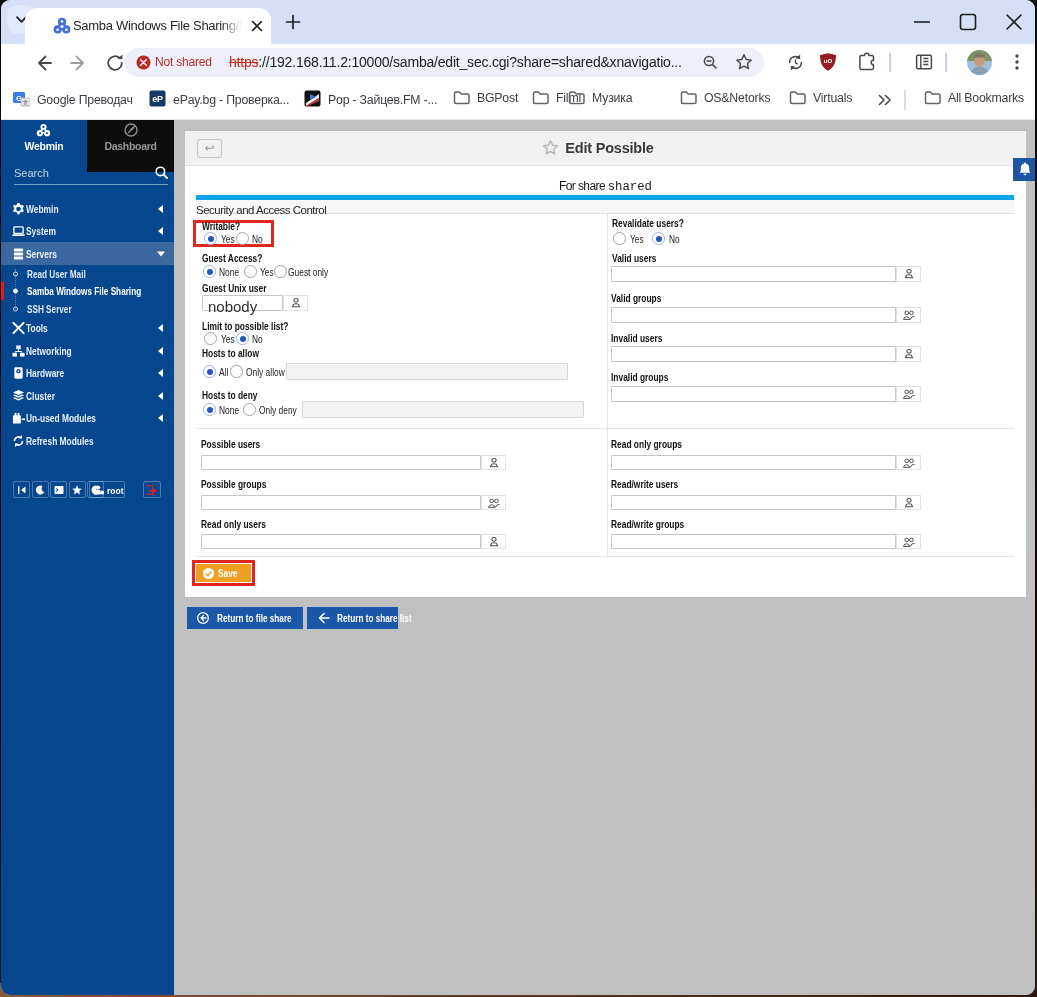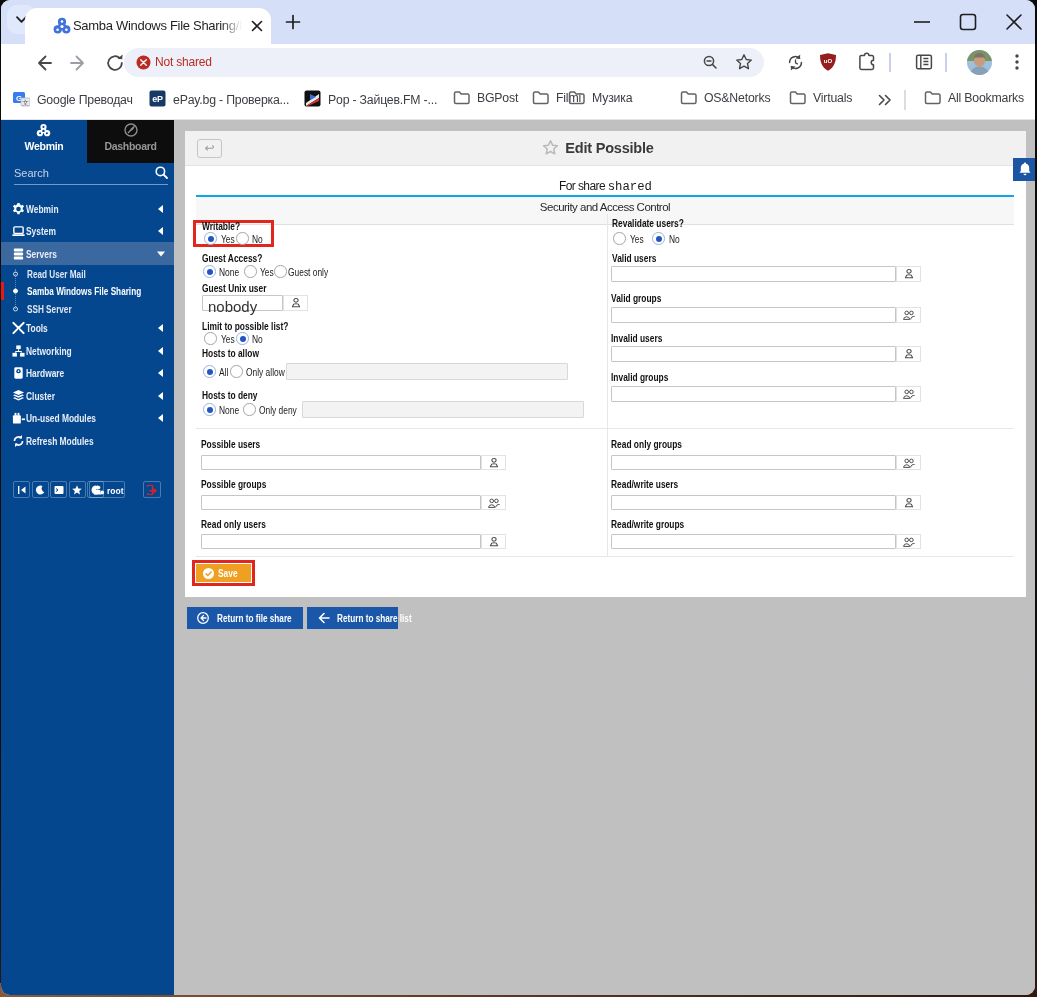--- a/index.html
+++ b/index.html
@@ -32,21 +32,21 @@
 #bookbar { position:absolute; left:0; top:81px; width:1035px; height:39px; background:#ffffff; }
 .bm { position:absolute; top:9px; height:20px; font-size:12.3px; color:#3a3d42; white-space:nowrap; letter-spacing:-0.2px; }
 .bm .ic { display:inline-block; vertical-align:-3px; margin-right:7px; }
 
 
 #page { position:absolute; left:0; top:120px; width:1035px; height:875px; background:#c0c0c0; }
 
 
 #side { position:absolute; left:0; top:0; width:173px; height:875px; background:#05478f; }
 #stab-w { position:absolute; left:0; top:0; width:86px; height:36px; color:#fff; }
-#stab-d { position:absolute; left:86px; top:0; width:87px; height:43px; background:#0d0d0d; color:#979797; }
+#stab-d { position:absolute; left:86px; top:0; width:87px; height:52px; background:#0d0d0d; color:#979797; }
 .stab-lab { position:absolute; left:0; top:20px; width:100%; text-align:center; font-size:10.5px; font-weight:bold; letter-spacing:-0.3px; }
 #search-row { position:absolute; left:13px; top:43px; width:154px; height:22px; border-bottom:1px solid rgba(255,255,255,.45); }
 #search-row .ph { position:absolute; left:0; top:4px; font-size:11px; color:rgba(255,255,255,.75); }
 #search-row svg { position:absolute; right:0; top:3px; }
 .mi { position:absolute; left:0; width:173px; height:22px; color:#e9eef7; font-size:10.5px; font-weight:bold; }
 .mi .ic { position:absolute; left:11px; top:50%; transform:translateY(-50%); width:13px; height:13px; }
 .mi .tx { position:absolute; left:24.5px; top:50%; transform:translateY(-50%) scaleX(0.8); transform-origin:0 50%; white-space:nowrap; }
 .mi .car { position:absolute; right:11px; top:50%; transform:translateY(-50%); width:0; height:0; border-top:4px solid transparent; border-bottom:4px solid transparent; border-right:5px solid #fff; }
 .mi .card { position:absolute; right:9px; top:50%; transform:translateY(-50%); width:0; height:0; border-left:4px solid transparent; border-right:4px solid transparent; border-top:5px solid #fff; }
 .smi { position:absolute; left:0; width:173px; height:18px; color:#dfe7f3; font-size:10.5px; font-weight:bold; }
@@ -61,21 +61,21 @@
 #main { position:absolute; left:173px; top:0; width:862px; height:876px; }
 #card { position:absolute; left:11px; top:11px; width:841px; height:466px; background:#fff; }
 #chead { position:absolute; left:0; top:0; width:841px; height:35px; background:#f1f1f1; border-bottom:1px solid #e3e3e3; }
 #backbtn { position:absolute; left:12px; top:8px; width:25px; height:19px; border:1px solid #c5c5c5; border-radius:3px; background:#f1f1f1; color:#9a9a9a; font-size:12px; text-align:center; line-height:17px; }
 #ctitle { position:absolute; left:0; top:0; width:100%; height:34px; text-align:center; }
 #ctitle .star { position:absolute; left:357px; top:8px; }
 #ctitle .t { font-size:14.5px; font-weight:bold; color:#3a3a3a; line-height:34px; margin-left:8px; letter-spacing:-0.2px; }
 #forshare { position:absolute; left:0; top:48px; width:841px; text-align:center; font-size:12px; letter-spacing:-0.6px; color:#1a1a1a; }
 #forshare .mono { font-family:"Liberation Mono", monospace; font-size:12.3px; letter-spacing:0; }
 #panel { position:absolute; left:11px; top:64px; width:818px; }
-#phead { position:absolute; left:0; top:0; width:818px; height:30px; background:#f7f7f7; border-top:2px solid #0ea5e9; border-bottom:1px solid #e0e0e0; text-align:center; }
+#phead { position:absolute; left:0; top:0; width:818px; height:19px; background:#f7f7f7; border-top:5px solid #0ea5e9; border-bottom:1px solid #e0e0e0; text-align:left; }
 #phead span { font-size:11.5px; color:#2a2a2a; line-height:17.5px; letter-spacing:-0.5px; }
 .lbl { position:absolute; font-size:10px; font-weight:bold; color:#111; transform:scaleX(0.84); transform-origin:0 50%; white-space:nowrap; }
 .rlbl { position:absolute; font-size:10.5px; color:#222; transform:scaleX(0.8); transform-origin:0 50%; white-space:nowrap; }
 .inp { position:absolute; border:1px solid #c6c6c6; background:#fff; border-radius:1px; }
 .inp.dis { background:#f3f3f3; border-color:#d8d8d8; }
 .ibtn { position:absolute; border:1px solid #e2e2e2; background:#fff; }
 .ibtn svg { position:absolute; left:50%; top:50%; transform:translate(-50%,-50%); }
 .radio { position:absolute; width:12.5px; height:12.5px; border-radius:50%; background:#fff; border:1px solid #a6a6a6; }
 .radio.sel { border:1px solid #9db4e0; }
 .radio.sel:after { content:""; position:absolute; left:2.5px; top:2.5px; width:6px; height:6px; border-radius:50%; background:#2356c2; }
@@ -138,20 +138,21 @@
     <svg class="abs" style="left:103px;top:8px" width="22" height="22" viewBox="0 0 22 22">
         <path d="M17.8 11 a6.8 6.8 0 1 1 -2-4.8" stroke="#454749" stroke-width="1.8" fill="none" stroke-linecap="round"></path>
         <path d="M18.6 2.5 L18.2 7.2 L13.5 6.8 Z" fill="#454749"></path>
       </svg>
     <div id="omni">
       <svg class="abs" style="left:12px;top:7px" width="15" height="15" viewBox="0 0 15 15">
           <circle cx="7.5" cy="7.5" r="7" fill="#bb2b20"></circle>
           <path d="M4.7 4.7 L10.3 10.3 M10.3 4.7 L4.7 10.3" stroke="#eef1fa" stroke-width="1.5" stroke-linecap="round"></path>
         </svg>
       <div class="nstext">Not shared</div>
+      <div class="url"><span class="https">https</span>://192.168.11.2:10000/samba/edit_sec.cgi?share=shared&amp;xnavigatio...</div>
       <svg class="abs" style="left:578px;top:6px" width="17" height="17" viewBox="0 0 17 17">
           <circle cx="7" cy="7" r="4.6" stroke="#454749" stroke-width="1.5" fill="none"></circle>
           <path d="M10.4 10.4 L14 14" stroke="#454749" stroke-width="1.5" stroke-linecap="round"></path>
           <path d="M5 7 h4" stroke="#454749" stroke-width="1.3" stroke-linecap="round"></path>
         </svg>
       <svg class="abs" style="left:611px;top:5px" width="18" height="18" viewBox="0 0 18 18">
           <path d="M9 1.8 L11.2 6.5 L16.3 7.1 L12.5 10.6 L13.5 15.7 L9 13.2 L4.5 15.7 L5.5 10.6 L1.7 7.1 L6.8 6.5 Z" stroke="#454749" stroke-width="1.4" fill="none" stroke-linejoin="round"></path>
         </svg>
     </div>
     <svg class="abs" style="left:785px;top:9px" width="19" height="19" viewBox="0 0 19 19">

